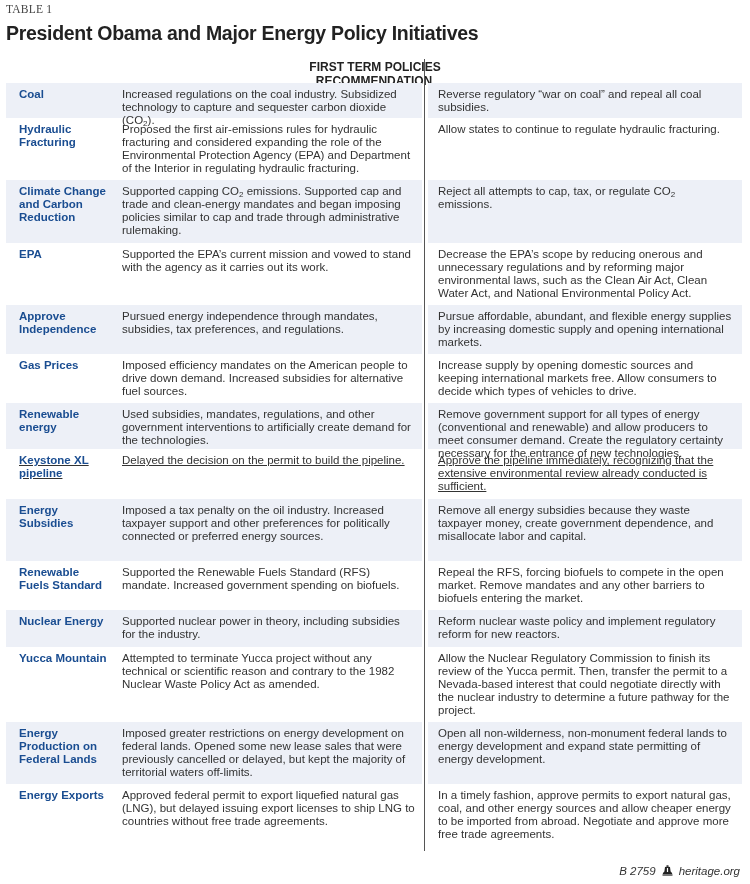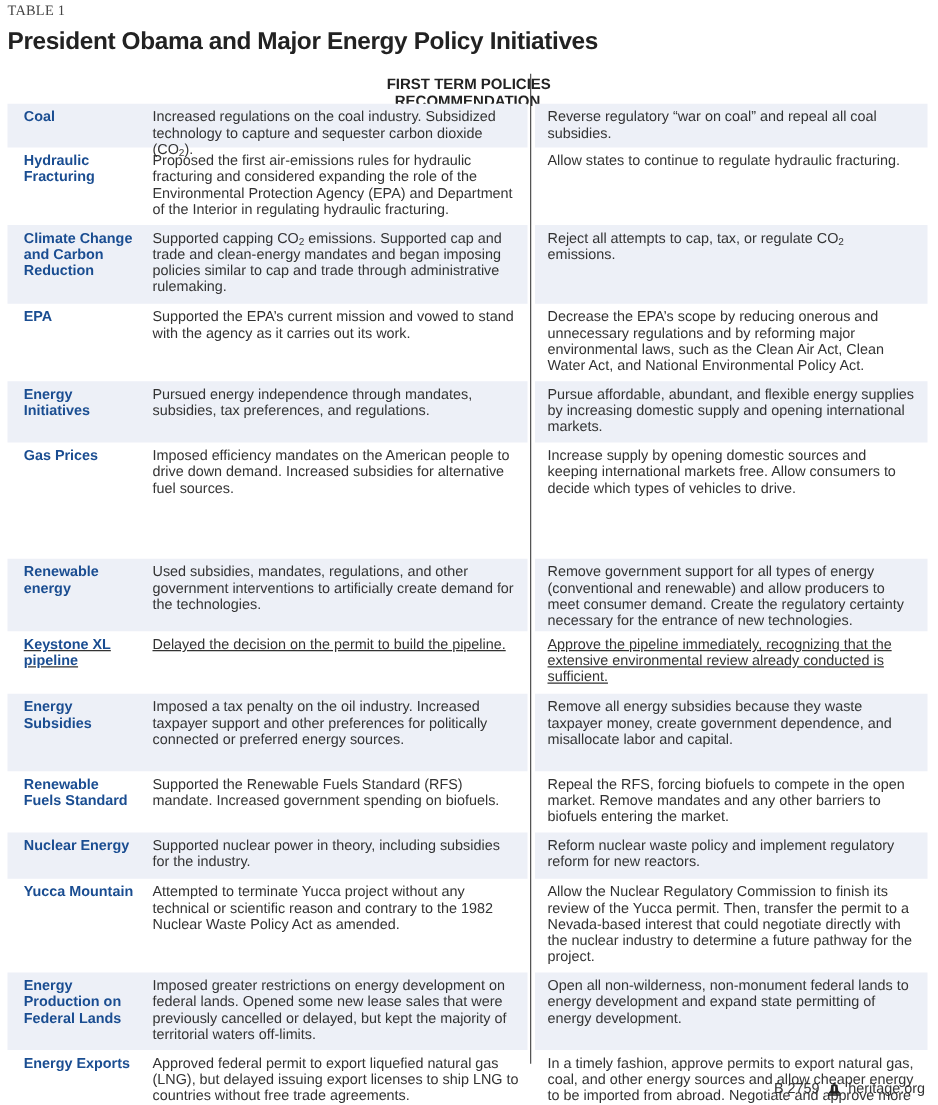--- a/index.html
+++ b/index.html
@@ -17,21 +17,21 @@
   .row { display: flex; border-radius: 17px; }
   .row .left { display: flex; width: 416px; }
   .row .gap { width: 6px; }
   .row .right { flex: 1; padding: 5px 10px 4px 10px; font-size: 11.5px; line-height: 13.1px; }
   .row.shade .left, .row.shade .right { background: #edf0f7; }
   .topic { width: 104px; padding: 5px 0 4px 13px; box-sizing: border-box; color: #1a4d91;
            font-weight: bold; font-size: 11.5px; line-height: 13px; }
   .first { flex: 1; padding: 5px 6px 4px 12px; font-size: 11.5px; line-height: 13.1px; color: #333; }
   .divider { position: absolute; left: 424px; top: 59px; width: 1px; height: 792px; background: #555; }
   .footer { position: absolute; right: 10px; top: 865px; font-size: 11.5px; color: #333;
-            display: flex; align-items: center; gap: 6px; }
+            display: flex; align-items: flex-start; gap: 6px; font-style: italic; }
   .bell { display: inline-block; width: 11px; height: 11px; }
   sub { font-size: 8px; vertical-align: -2px; line-height: 0; }
 </style>
 </head>
 <body>
 
 <div class="label-table">TABLE 1</div>
 <div class="title">President Obama and Major Energy Policy Initiatives</div>
 
 <div class="table">
@@ -68,35 +68,35 @@
       <div class="row" style="height: 62px;">
         <div class="left">
           <div class="topic">EPA</div>
           <div class="first">Supported the EPA’s current mission and vowed to stand with the agency as it carries out its work.</div>
         </div>
         <div class="gap"></div>
         <div class="right">Decrease the EPA’s scope by reducing onerous and unnecessary regulations and by reforming major environmental laws, such as the Clean Air Act, Clean Water Act, and National Environmental Policy Act.</div>
       </div>
       <div class="row shade" style="height: 49px;">
         <div class="left">
-          <div class="topic">Energy Initiatives</div>
+          <div class="topic">Approve Independence</div>
           <div class="first">Pursued energy independence through mandates, subsidies, tax preferences, and regulations.</div>
         </div>
         <div class="gap"></div>
         <div class="right">Pursue affordable, abundant, and flexible energy supplies by increasing domestic supply and opening international markets.</div>
       </div>
       <div class="row" style="height: 49px;">
         <div class="left">
           <div class="topic">Gas Prices</div>
           <div class="first">Imposed efficiency mandates on the American people to drive down demand. Increased subsidies for alternative fuel sources.</div>
         </div>
         <div class="gap"></div>
         <div class="right">Increase supply by opening domestic sources and keeping international markets free. Allow consumers to decide which types of vehicles to drive.</div>
       </div>
-      <div class="row shade" style="height: 58px; margin-top: 44px;">
+      <div class="row shade" style="height: 46px;">
         <div class="left">
           <div class="topic">Renewable energy</div>
           <div class="first">Used subsidies, mandates, regulations, and other government interventions to artificially create demand for the technologies.</div>
         </div>
         <div class="gap"></div>
         <div class="right">Remove government support for all types of energy (conventional and renewable) and allow producers to meet consumer demand. Create the regulatory certainty necessary for the entrance of new technologies.</div>
       </div>
       <div class="row" style="height: 50px; text-decoration: underline;">
         <div class="left">
           <div class="topic">Keystone XL pipeline</div>

